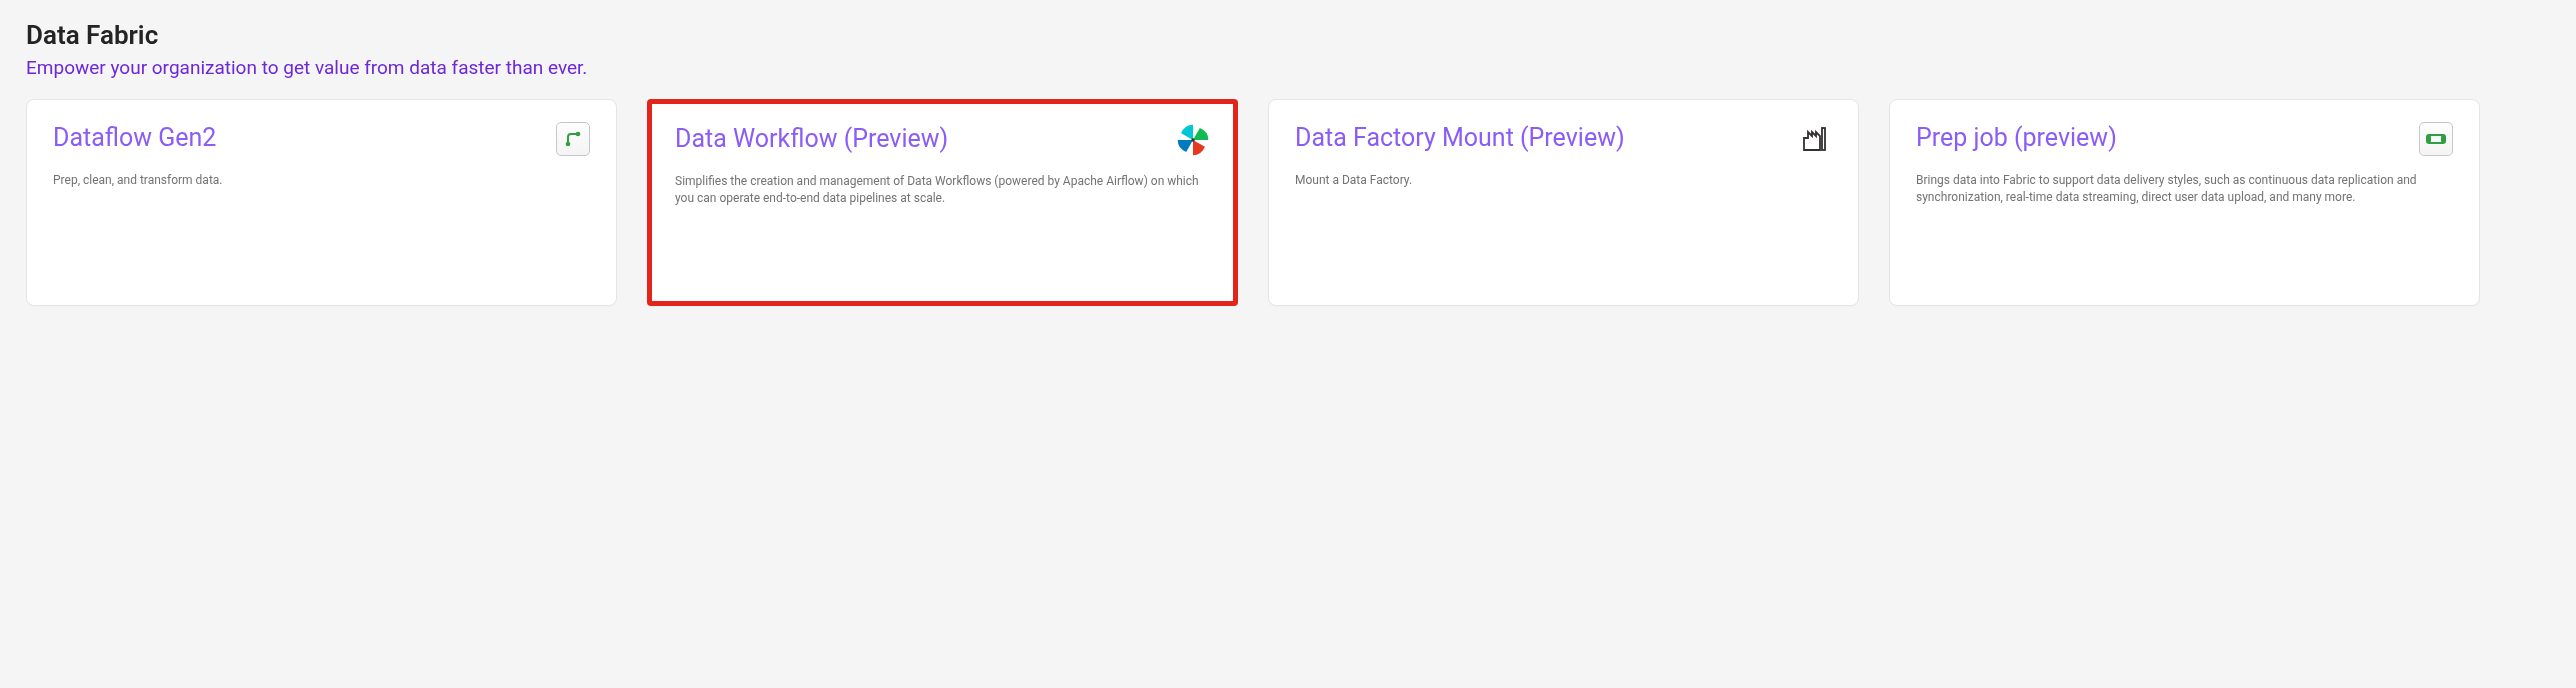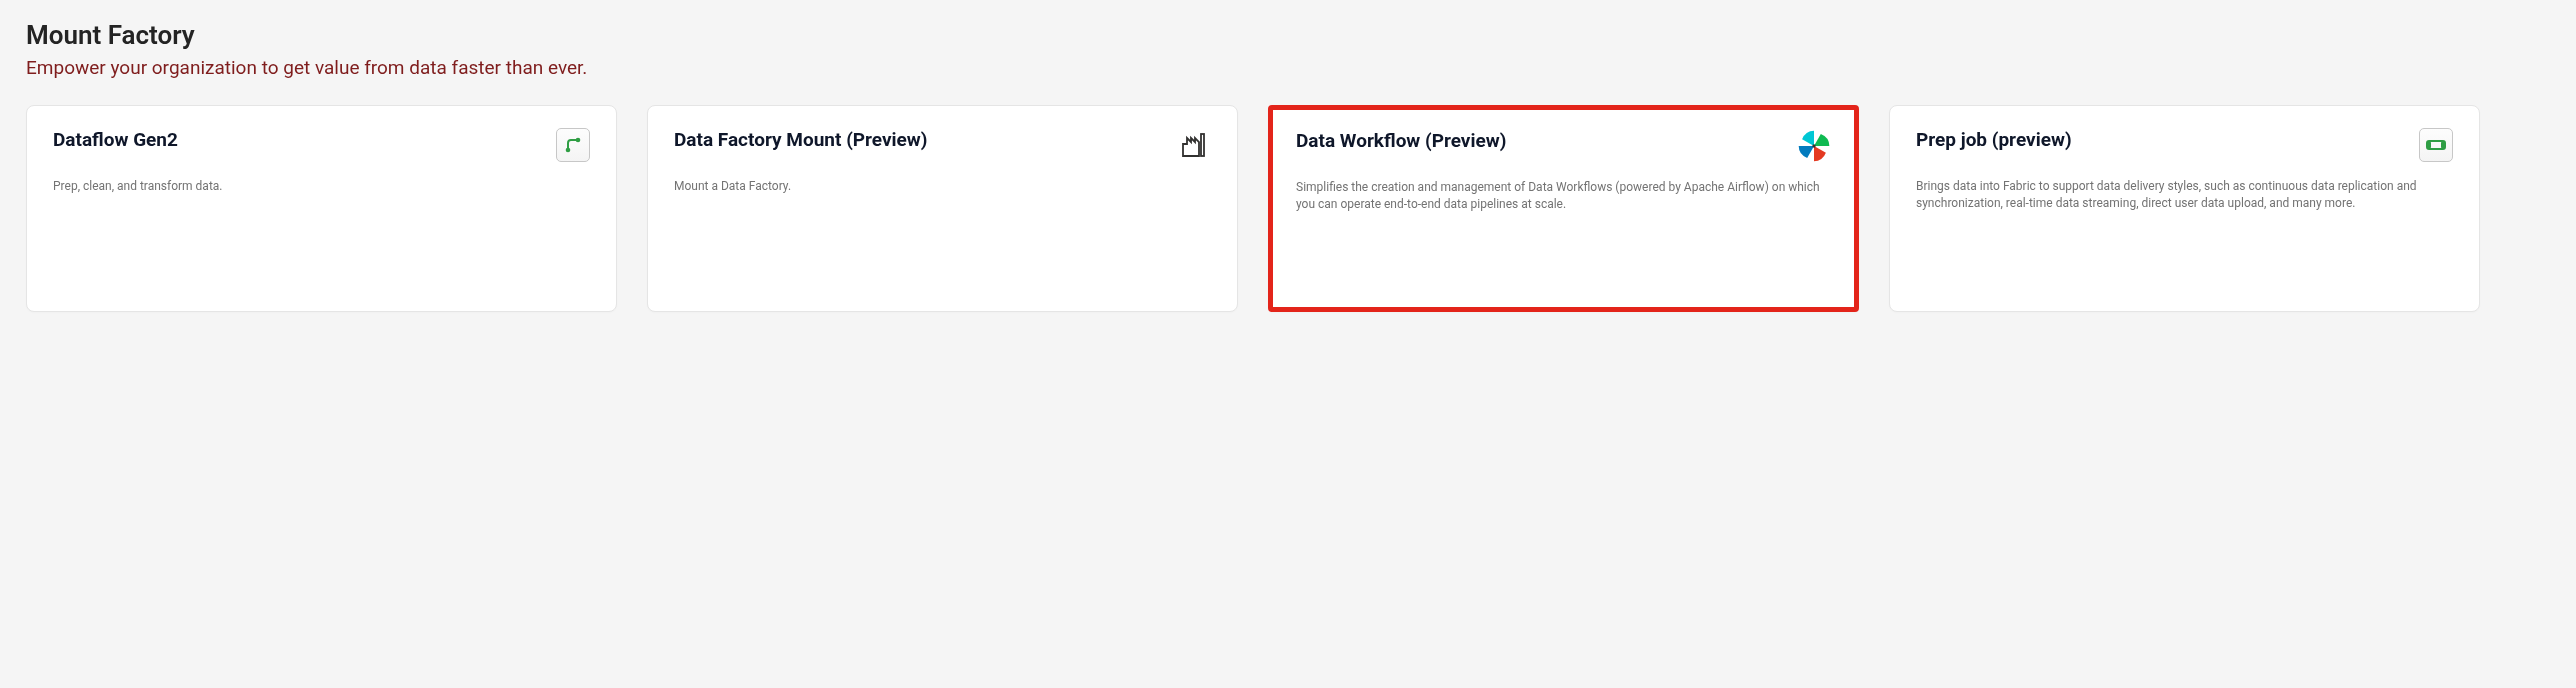--- a/index.html
+++ b/index.html
@@ -16,22 +16,22 @@
     }
     .page-title {
       font-size: 26px;
       font-weight: 600;
       color: #242424;
       margin-bottom: 6px;
     }
     .page-subtitle {
       font-size: 19px;
       font-weight: 400;
-      color: #7f1d1d;
-      margin-bottom: 26px;
+      color: #6d28d9;
+      margin-bottom: 20px;
     }
     .cards-grid {
       display: grid;
       grid-template-columns: repeat(4, 591px);
       gap: 30px 30px;
       align-items: start;
     }
     .card {
       background: #ffffff;
       border: 1px solid #e5e5e5;
@@ -46,23 +46,23 @@
       border-radius: 4px;
       padding: 19px 23px 21px 23px;
     }
     .card-header {
       display: flex;
       justify-content: space-between;
       align-items: flex-start;
       margin-bottom: 16px;
     }
     .card-title {
-      font-size: 19px;
-      font-weight: 700;
-      color: #0f172a;
+      font-size: 25px;
+      font-weight: 400;
+      color: #8b5cf6;
       line-height: 1.3;
     }
     .card-desc {
       font-size: 12px;
       font-weight: 400;
       color: #737373;
       line-height: 1.45;
     }
     .card-icon {
       width: 34px;
@@ -80,67 +80,67 @@
       border-radius: 5px;
       display: flex;
       align-items: center;
       justify-content: center;
       background: linear-gradient(#fdfdfd,#f4f4f4);
     }
   </style>
 </head>
 <body>
 
-<h1 class="page-title">Mount Factory</h1>
+<h1 class="page-title">Data Fabric</h1>
 <p class="page-subtitle">Empower your organization to get value from data faster than ever.</p>
 
 <div class="cards-grid">
 
   <div class="card">
     <div class="card-header">
       <div class="card-title">Dataflow Gen2</div>
       <div class="card-icon icon-box">
         <svg width="18" height="18" viewBox="0 0 18 18">
           <circle cx="4" cy="14" r="2.3" fill="#2f9e44"></circle>
           <circle cx="14" cy="4" r="2.3" fill="#2f9e44"></circle>
           <path d="M4 14 L4 7 Q4 4 7 4 L14 4" stroke="#2f9e44" stroke-width="2" fill="none"></path>
         </svg>
       </div>
     </div>
     <div class="card-desc">Prep, clean, and transform data.</div>
   </div>
 
 
-  <div class="card">
-    <div class="card-header">
-      <div class="card-title">Data Factory Mount (Preview)</div>
-      <div class="card-icon">
-        <svg width="30" height="30" viewBox="0 0 30 30">
-          <path d="M4 26 L4 14 L8 14 L8 8 L12 12 L12 8 L16 12 L16 8 L20 12 L20 26 Z" fill="none" stroke="#323130" stroke-width="1.8"></path>
-          <rect x="22" y="4" width="3" height="22" fill="none" stroke="#323130" stroke-width="1.8"></rect>
-        </svg>
-      </div>
-    </div>
-    <div class="card-desc">Mount a Data Factory.</div>
-  </div>
-
   <div class="card highlighted">
     <div class="card-header">
       <div class="card-title">Data Workflow (Preview)</div>
       <div class="card-icon">
         <svg width="34" height="34" viewBox="0 0 40 40">
           <path d="M20 20 L20 2 Q10 2 6 12 Z" fill="#00C7D4"></path>
           <path d="M20 20 L38 20 Q38 10 28 6 Z" fill="#0FBA51"></path>
           <path d="M20 20 L20 38 Q30 38 34 28 Z" fill="#E43921"></path>
           <path d="M20 20 L2 20 Q2 30 12 34 Z" fill="#027BBE"></path>
           <circle cx="20" cy="20" r="2" fill="#333"></circle>
         </svg>
       </div>
     </div>
     <div class="card-desc">Simplifies the creation and management of Data Workflows (powered by Apache Airflow) on which you can operate end-to-end data pipelines at scale.</div>
+  </div>
+
+  <div class="card">
+    <div class="card-header">
+      <div class="card-title">Data Factory Mount (Preview)</div>
+      <div class="card-icon">
+        <svg width="30" height="30" viewBox="0 0 30 30">
+          <path d="M4 26 L4 14 L8 14 L8 8 L12 12 L12 8 L16 12 L16 8 L20 12 L20 26 Z" fill="none" stroke="#323130" stroke-width="1.8"></path>
+          <rect x="22" y="4" width="3" height="22" fill="none" stroke="#323130" stroke-width="1.8"></rect>
+        </svg>
+      </div>
+    </div>
+    <div class="card-desc">Mount a Data Factory.</div>
   </div>
 
   <div class="card">
     <div class="card-header">
       <div class="card-title">Prep job (preview)</div>
       <div class="card-icon icon-box">
         <svg width="20" height="14" viewBox="0 0 20 14">
           <rect x="1" y="3" width="18" height="8" rx="2" fill="none" stroke="#2f9e44" stroke-width="2"></rect>
           <rect x="1" y="3" width="4" height="8" rx="2" fill="#2f9e44"></rect>
           <rect x="15" y="3" width="4" height="8" rx="2" fill="#2f9e44"></rect>

